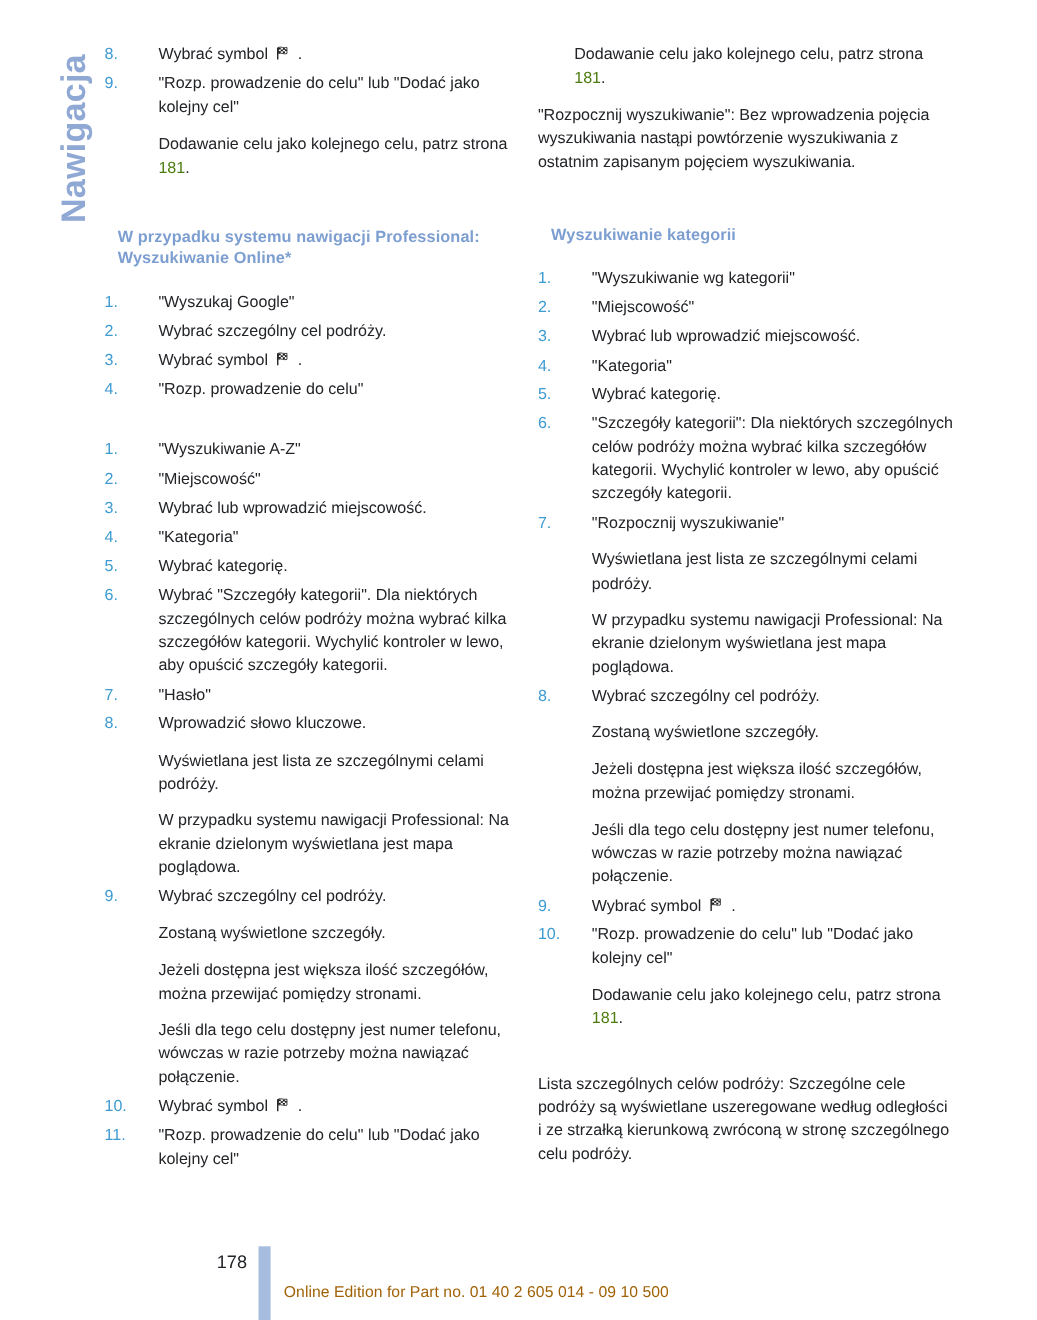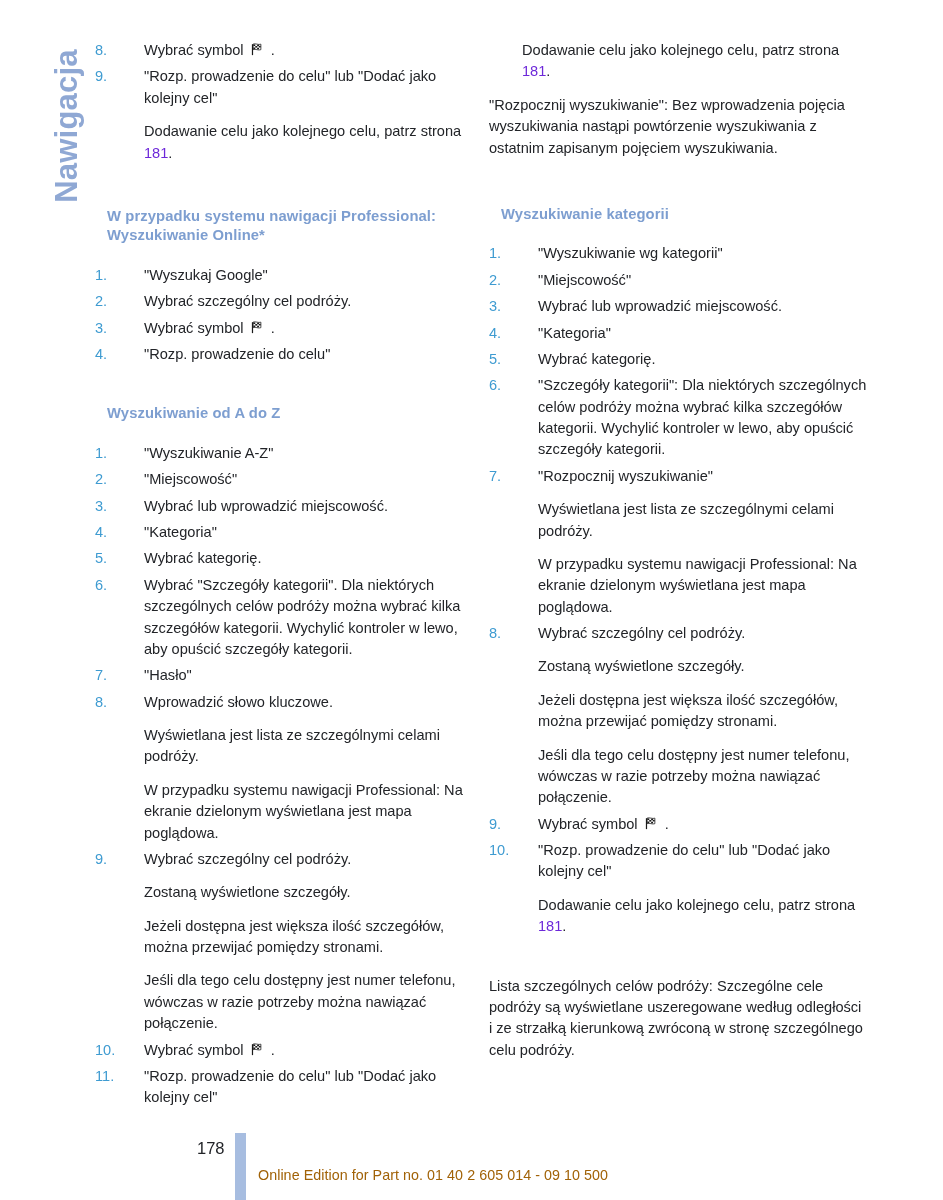--- a/index.html
+++ b/index.html
@@ -88,21 +88,21 @@
 
   .para {
     margin: 0 0 12px 0;
   }
   .para.tight { margin-bottom: 13px; }
   .indent-note {
     margin: 0 0 0 33px;
   }
   .indent-note p { margin: 0; }
 
-  .ref { color: #6d28d9; }
+  .ref { color: #4d7c0f; }
 
   .flag-icon {
     display: inline-block;
     vertical-align: -2px;
     width: 15px;
     height: 15px;
     margin: 0 2px;
   }
 
   
@@ -214,21 +214,20 @@
       </div>
       <div class="oitem">
         <div class="num">4.</div>
         <div class="body">
             <p>"Rozp. prowadzenie do celu"</p>
           </div>
       </div>
     </div>
 
     <div class="gap-before-head-sm"></div>
-    <h2 class="sec-head">Wyszukiwanie od A do Z</h2>
     <div class="gap-after-head"></div>
 
     <div class="olist">
       <div class="oitem">
         <div class="num">1.</div>
         <div class="body">
             <p>"Wyszukiwanie A-Z"</p>
           </div>
       </div>
       <div class="oitem">

